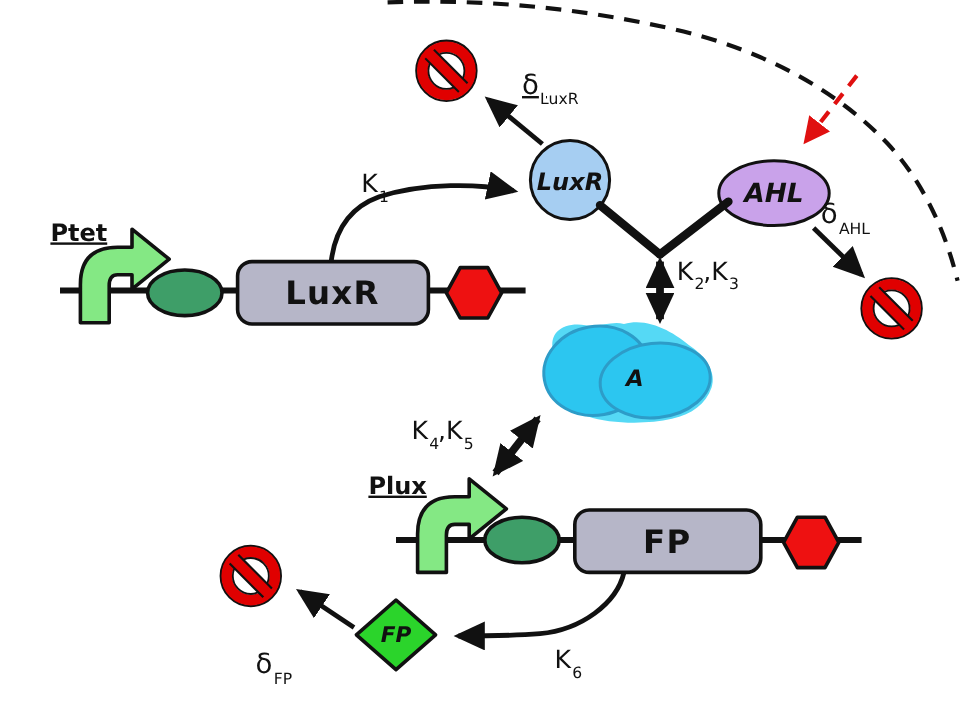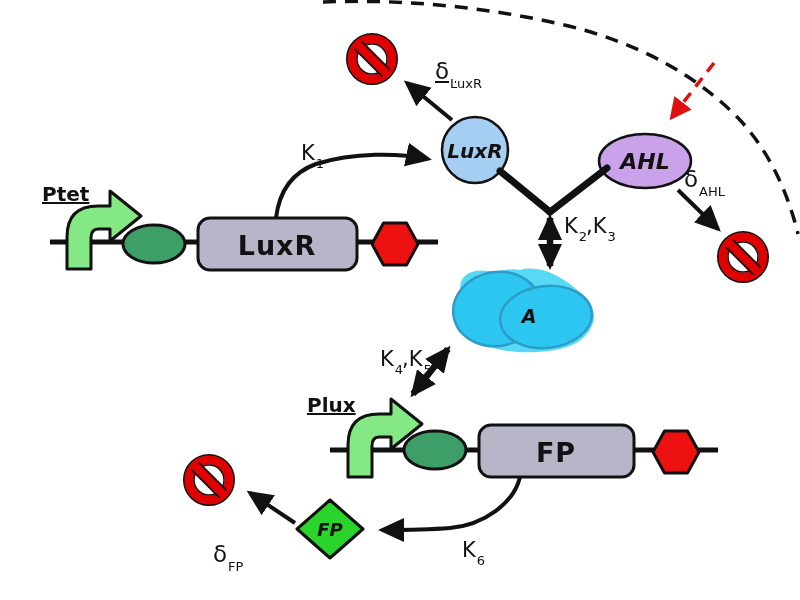--- a/index.html
+++ b/index.html
@@ -129,21 +129,21 @@
   <div class="lbl species center" style="left:330px;top:530px;font-size:18px;">FP</div>
 
   <div class="lbl rate" style="left:281px;top:143px;margin-left:20px;">
     <span>K</span><sub>1</sub>
   </div>
 
   <div class="lbl rate" style="left:564px;top:216px;">
     <span>K</span><sub>2</sub><span>,</span><span>K</span><sub>3</sub>
   </div>
 
-  <div class="lbl rate" style="left:380px;top:349px;text-align:center;">
+  <div class="lbl rate" style="left:343px;top:349px;text-align:center;">
     <span>K</span><sub>4</sub><span>,</span><span>K</span><sub>5</sub>
   </div>
 
   <div class="lbl rate" style="left:462px;top:521px;margin-top:19px;">
     <span>K</span><sub>6</sub>
   </div>
 
   <div class="lbl delta" style="left:435px;top:60px;text-decoration:underline;">
     <span>δ</span><sub>LuxR</sub>
   </div>

